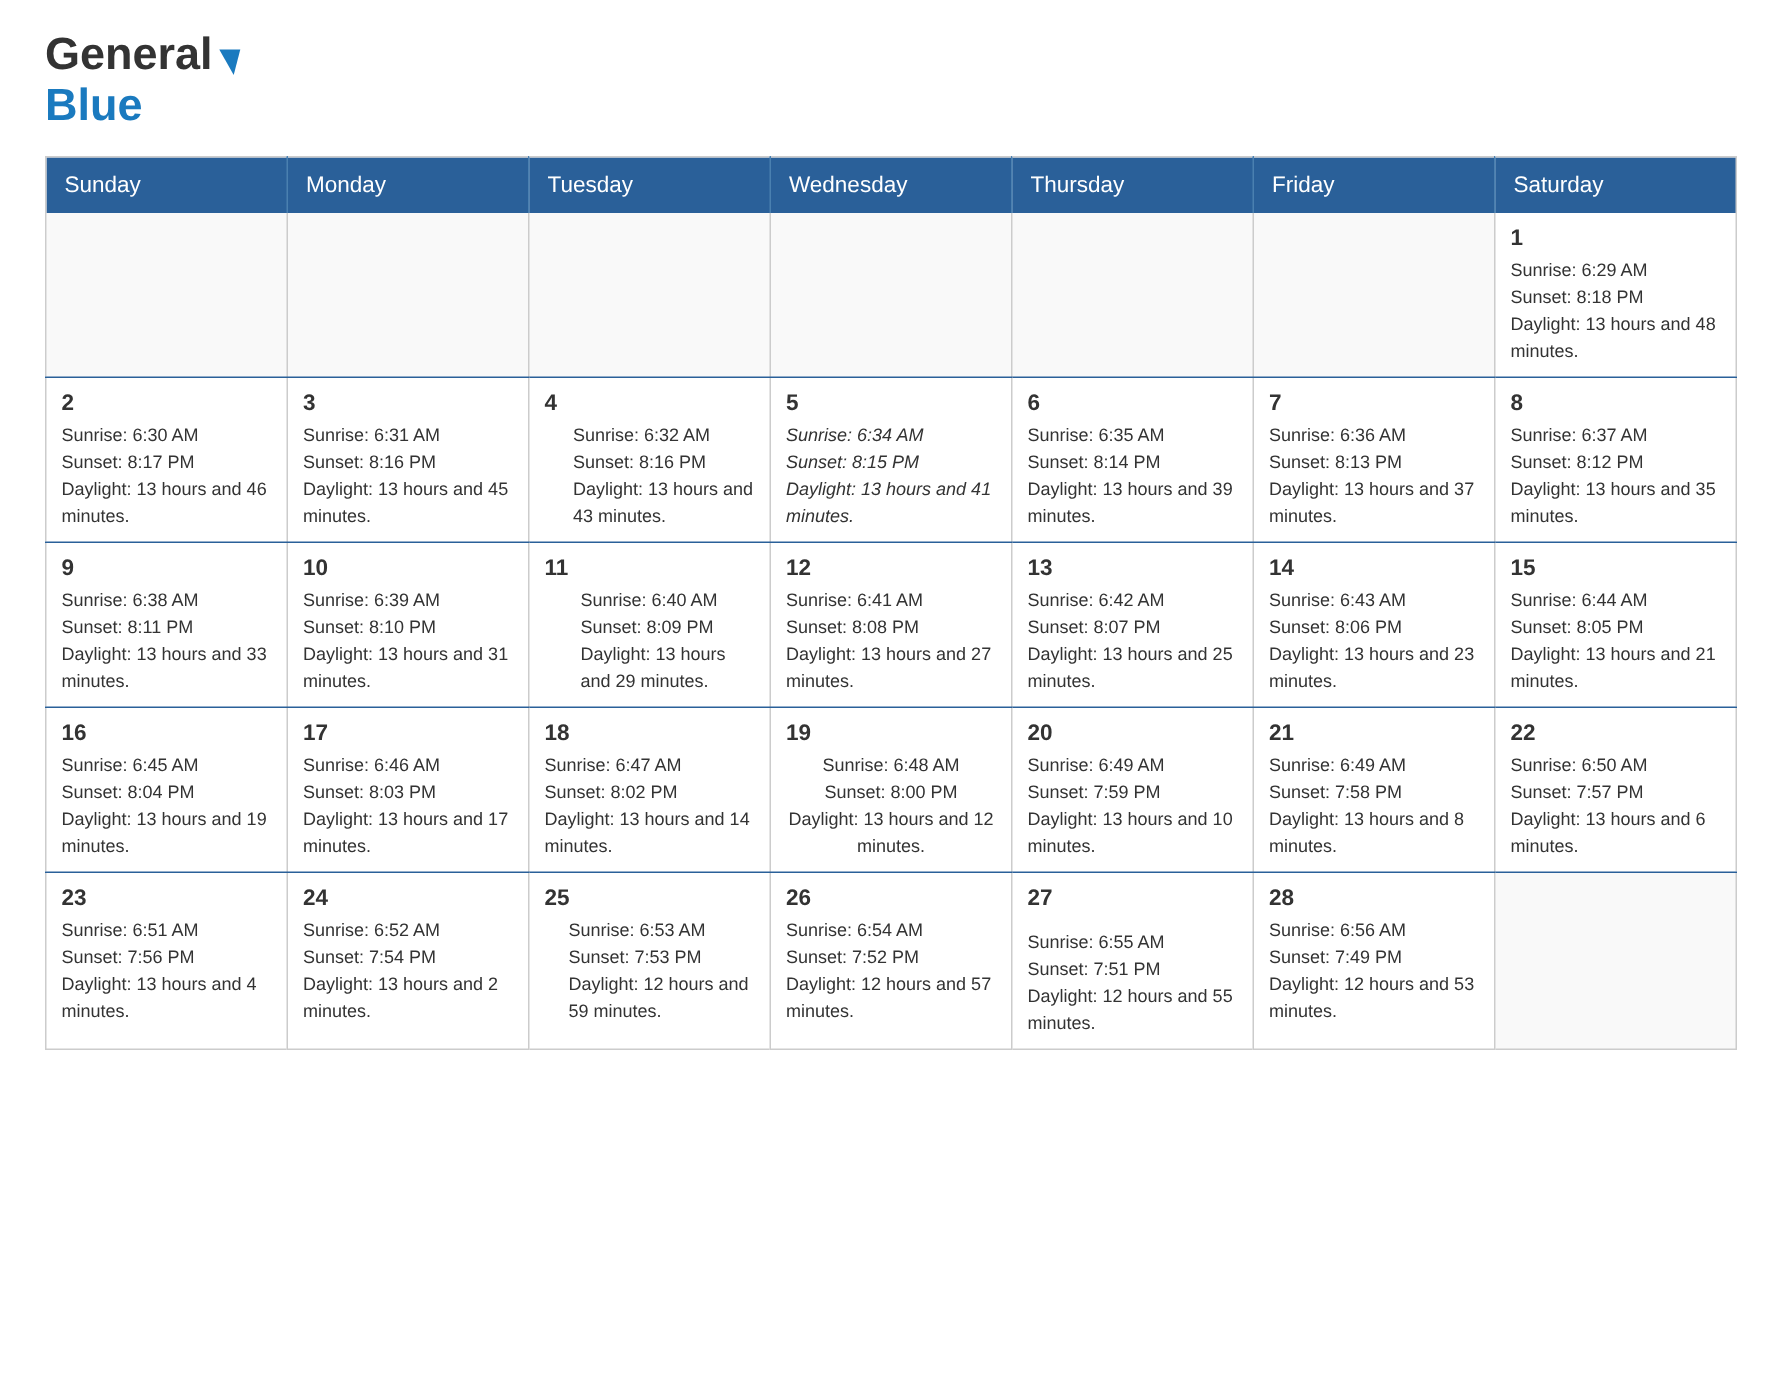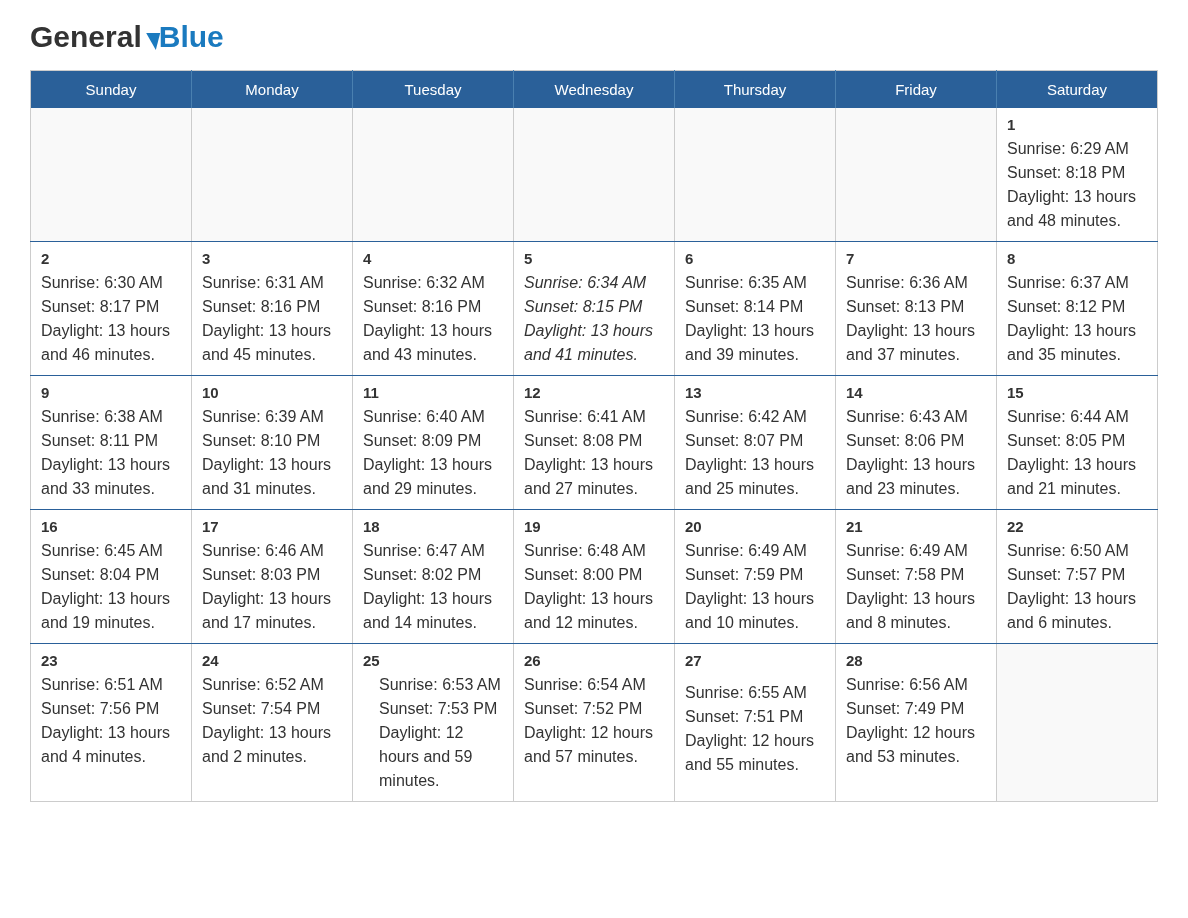--- a/index.html
+++ b/index.html
@@ -10,21 +10,21 @@
       color: #333;
     }
     .header {
       display: flex;
       justify-content: space-between;
       align-items: flex-start;
       margin-bottom: 16px;
     }
     .logo {
       display: flex;
-      flex-direction: row;
+      flex-direction: column;
       align-items: flex-start;
     }
     .title-block {
       text-align: right;
     }
     .month-title {
       font-size: 52px;
       font-weight: bold;
       color: #333;
       line-height: 1.1;
@@ -35,21 +35,21 @@
       margin-top: 4px;
     }
     .calendar {
       width: 100%;
       border-collapse: collapse;
       border: 1px solid #ccc;
     }
     .calendar th {
       background-color: #2a6099;
       color: #fff;
-      text-align: center;
+      text-align: left;
       padding: 10px 12px;
       font-size: 15px;
       font-weight: normal;
       border-right: 1px solid #4a80b0;
     }
     .calendar th:last-child {
       border-right: none;
       margin-top: 32px;
     }
     .calendar td {
@@ -68,21 +68,21 @@
     .calendar tr:last-child td {
       border-bottom: none;
     }
     .day-number {
       font-size: 15px;
       font-weight: bold;
       display: block;
       margin-bottom: 4px;
     }
     .day-info {
-      font-size: 16px;
+      font-size: 12px;
       line-height: 1.5;
       color: #333;
     }
     .empty-cell {
       background: #f9f9f9;
     }
     .logo-row {
       display: flex;
       align-items: center;
     }
@@ -147,21 +147,21 @@
 Daylight: 13 hours and 46 minutes.</div>
         </td>
         <td>
           <span class="day-number">3</span>
           <div class="day-info" style="white-space: pre-line;">Sunrise: 6:31 AM
 Sunset: 8:16 PM
 Daylight: 13 hours and 45 minutes.</div>
         </td>
         <td>
           <span class="day-number">4</span>
-          <div class="day-info" style="white-space: pre-line;">Sunrise: 6:32 AM
+          <div class="day-info" style="white-space: pre-line; margin-left: 19px;">Sunrise: 6:32 AM
 Sunset: 8:16 PM
 Daylight: 13 hours and 43 minutes.</div>
         </td>
         <td>
           <span class="day-number">5</span>
           <div class="day-info" style="white-space: pre-line; font-style: italic;">Sunrise: 6:34 AM
 Sunset: 8:15 PM
 Daylight: 13 hours and 41 minutes.</div>
         </td>
         <td>
@@ -191,21 +191,21 @@
 Daylight: 13 hours and 33 minutes.</div>
         </td>
         <td>
           <span class="day-number">10</span>
           <div class="day-info" style="white-space: pre-line;">Sunrise: 6:39 AM
 Sunset: 8:10 PM
 Daylight: 13 hours and 31 minutes.</div>
         </td>
         <td>
           <span class="day-number">11</span>
-          <div class="day-info" style="white-space: pre-line;">Sunrise: 6:40 AM
+          <div class="day-info" style="white-space: pre-line; margin-left: 24px;">Sunrise: 6:40 AM
 Sunset: 8:09 PM
 Daylight: 13 hours and 29 minutes.</div>
         </td>
         <td>
           <span class="day-number">12</span>
           <div class="day-info" style="white-space: pre-line;">Sunrise: 6:41 AM
 Sunset: 8:08 PM
 Daylight: 13 hours and 27 minutes.</div>
         </td>
         <td>
@@ -241,21 +241,21 @@
 Daylight: 13 hours and 17 minutes.</div>
         </td>
         <td>
           <span class="day-number">18</span>
           <div class="day-info" style="white-space: pre-line;">Sunrise: 6:47 AM
 Sunset: 8:02 PM
 Daylight: 13 hours and 14 minutes.</div>
         </td>
         <td>
           <span class="day-number">19</span>
-          <div class="day-info" style="white-space: pre-line;">Sunrise: 6:48 AM
+          <div class="day-info" style="white-space: pre-line; text-align: center;">Sunrise: 6:48 AM
 Sunset: 8:00 PM
 Daylight: 13 hours and 12 minutes.</div>
         </td>
         <td>
           <span class="day-number">20</span>
           <div class="day-info" style="white-space: pre-line;">Sunrise: 6:49 AM
 Sunset: 7:59 PM
 Daylight: 13 hours and 10 minutes.</div>
         </td>
         <td>

